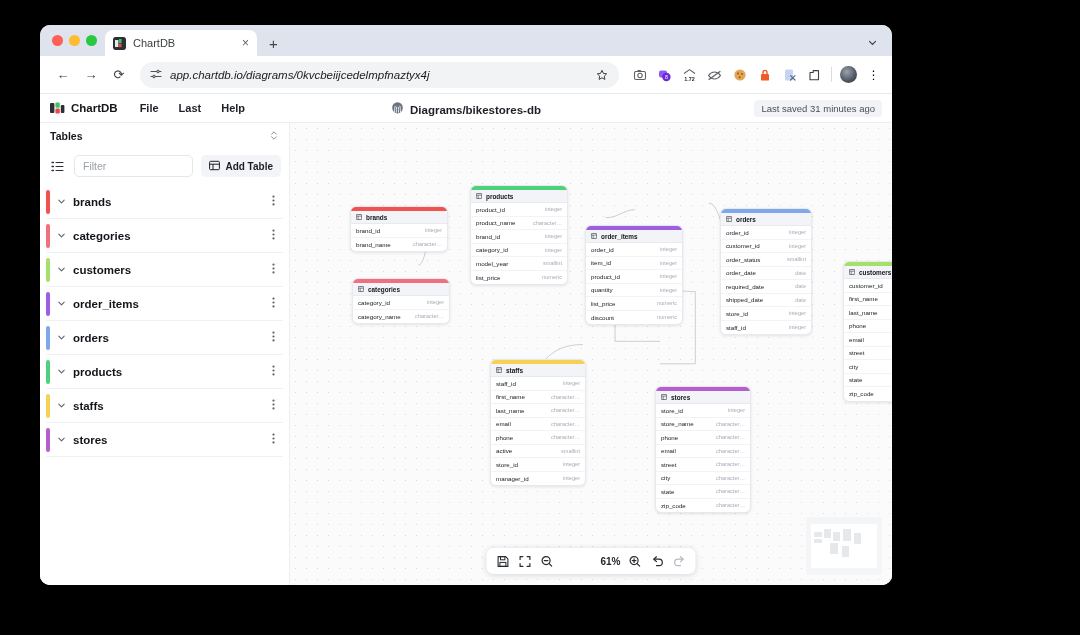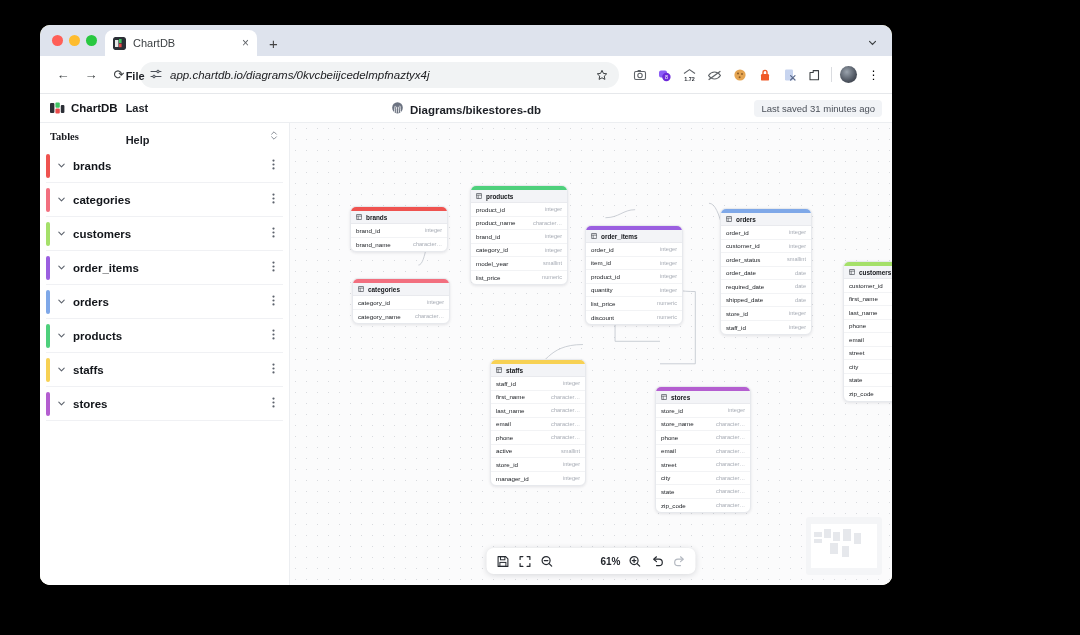--- a/index.html
+++ b/index.html
@@ -69,38 +69,38 @@
             background: radial-gradient(circle at 40% 35%, #9aa3ad 0%, #4e5560 60%, #2d3138 100%); }
 
   
   .app { flex: 1; display: flex; flex-direction: column; background: #fff; min-height: 0; }
   .appbar {
     height: 29px; display: flex; align-items: center; padding: 0 10px;
     border-bottom: 1px solid #eceef1; position: relative; background: #fff;
   }
   .brand { display: flex; align-items: center; gap: 6px; font-size: 11.5px; font-weight: bold; color: #14161a; }
   .logo { width: 15px; height: 13px; display: block; }
-  .menus { display: flex; gap: 16px; margin-left: 0; flex-direction: column; }
+  .menus { display: flex; gap: 4px; margin-left: 14px; }
   .menu { font-size: 11px; color: #1d2026; padding: 2px 8px; border-radius: 4px; font-weight: 600;}
   .apptitle {
     position: absolute; left: 0; right: 0; margin: 0 auto; width: max-content;
     display: flex; align-items: flex-end; gap: 6px; font-size: 11.5px; color: #1d2026; font-weight: 600;
   }
   .saved {
     margin-left: auto; font-size: 9.5px; color: #4b5059;
     background: #f1f3f6; border-radius: 4px; padding: 3px 7px;
   }
 
   .body { flex: 1; display: flex; min-height: 0; }
 
   
   .sidebar { width: 250px; border-right: 1px solid #eceef1; display: flex; flex-direction: column; background: #fff; }
   .side-head {
     height: 26px; display: flex; align-items: center; justify-content: space-between;
-    padding: 0 10px; font-size: 10.5px; font-weight: bold; color: #16181d; font-family: Liberation Serif, serif;
+    padding: 0 10px; font-size: 10.5px; font-weight: bold; color: #16181d;
   }
   .side-tools { display: flex; align-items: center; gap: 8px; padding: 6px 8px 8px 8px; }
   .icon-btn { width: 18px; height: 18px; display: flex; align-items: center; justify-content: center; color: #2b2f36; }
   .filter {
     flex: 1; height: 22px; border: 1px solid #e4e6ea; border-radius: 5px;
     font-size: 10.5px; color: #9aa0aa; padding: 0 8px; background: #fff;
     display: flex; align-items: center;
   }
   .add-table {
     height: 22px; background: #f2f4f7; border-radius: 5px; display: flex; align-items: center;
@@ -308,20 +308,38 @@
 
     <div class="body">
 
       <div class="sidebar">
         <div class="side-head">
           <span>Tables</span>
           <span>
             <svg width="10" height="11" viewBox="0 0 10 11">
                 <path d="M2.6 4.2 5 1.8 7.4 4.2M2.6 6.8 5 9.2 7.4 6.8" stroke="#8b9099" stroke-width="1" fill="none" stroke-linecap="round" stroke-linejoin="round"></path>
               </svg>
+          </span>
+        </div>
+        <div class="side-tools">
+          <span class="icon-btn">
+            <svg width="13" height="13" viewBox="0 0 13 13">
+                <path d="M5 2.5h7M5 6.5h7M5 10.5h7" stroke="#2b2f36" stroke-width="1.1" stroke-linecap="round"></path>
+                <path d="M1 2.5h1.4M1 6.5h1.4M1 10.5h1.4" stroke="#2b2f36" stroke-width="1.3" stroke-linecap="round"></path>
+              </svg>
+          </span>
+          <span class="filter">Filter</span>
+          <span class="add-table">
+            <span>
+              <svg width="11" height="11" viewBox="0 0 11 11">
+                  <rect x="0.6" y="1.3" width="9.8" height="8.4" rx="1" fill="none" stroke="#1b1e24" stroke-width="1"></rect>
+                  <path d="M0.6 4.2h9.8M4 4.2v5.5" stroke="#1b1e24" stroke-width="1"></path>
+                </svg>
+            </span>
+            <span>Add Table</span>
           </span>
         </div>
         <div class="tlist" id="sidebar-list">
             <div class="titem">
               <span class="tbar" style="background:#ef5350"></span>
               <span class="chev">
                 <svg width="9" height="9" viewBox="0 0 9 9">
                   <path d="M1.8 3.2 4.5 5.9 7.2 3.2" stroke="#5d636d" stroke-width="1.1" fill="none" stroke-linecap="round" stroke-linejoin="round"></path>
                 </svg>
               </span>

